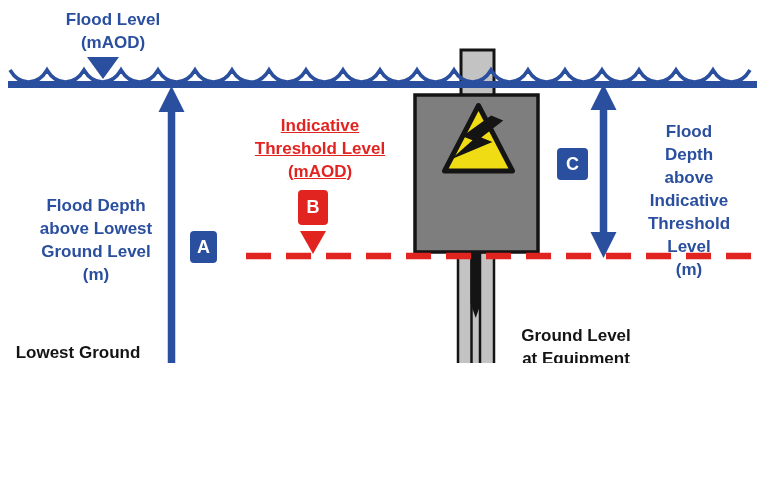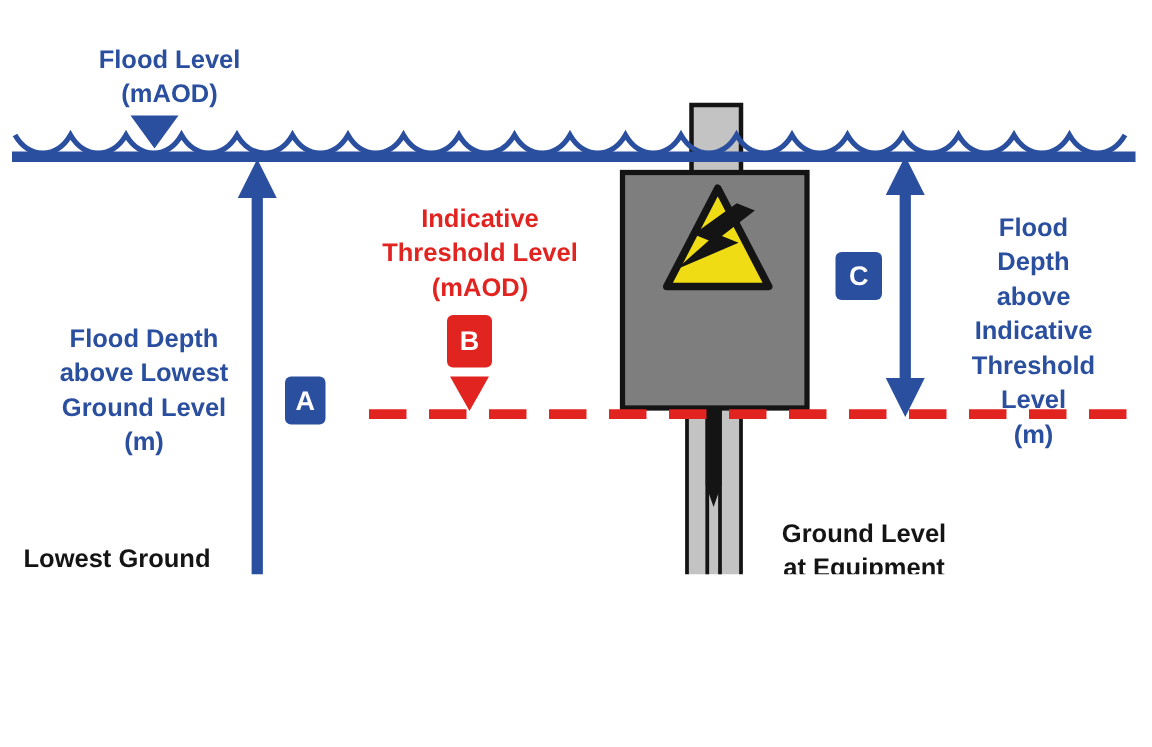--- a/index.html
+++ b/index.html
@@ -1,27 +1,27 @@
 <!DOCTYPE html>
 <html><head>
 <meta charset="utf-8">
 <style>
   html,body{margin:0;padding:0;background:#ffffff;}
   #stage{
     position:relative;width:768px;height:363px;background:#ffffff;overflow:hidden;
-    font-family:"Liberation Sans",sans-serif;font-weight:bold;margin-top:20px;
+    font-family:"Liberation Sans",sans-serif;font-weight:bold;
   }
   #diagram-svg{position:absolute;left:0;top:0;}
   .lbl{
     position:absolute;transform:translateX(-50%);
     white-space:pre-line;text-align:center;
     font-size:17px;line-height:23px;font-weight:bold;
   }
   .lbl.blue{color:#2B4F9F;}
-  .lbl.red{color:#E22421;}
+  .lbl.red{color:#E22421;text-decoration:underline;}
   .lbl.black{color:#141414;}
   .badge{
     position:absolute;display:flex;align-items:center;justify-content:center;
     color:#ffffff;font-size:18px;font-weight:bold;border-radius:4px;
   }
   .badge.blue{background:#2B4F9F;}
   .badge.red{background:#E22421;}
   #badge-a{left:190px;top:231px;width:27px;height:32px;}
   #badge-b{left:298px;top:190px;width:30px;height:35px;}
   #badge-c{left:557px;top:148px;width:31px;height:32px;}

